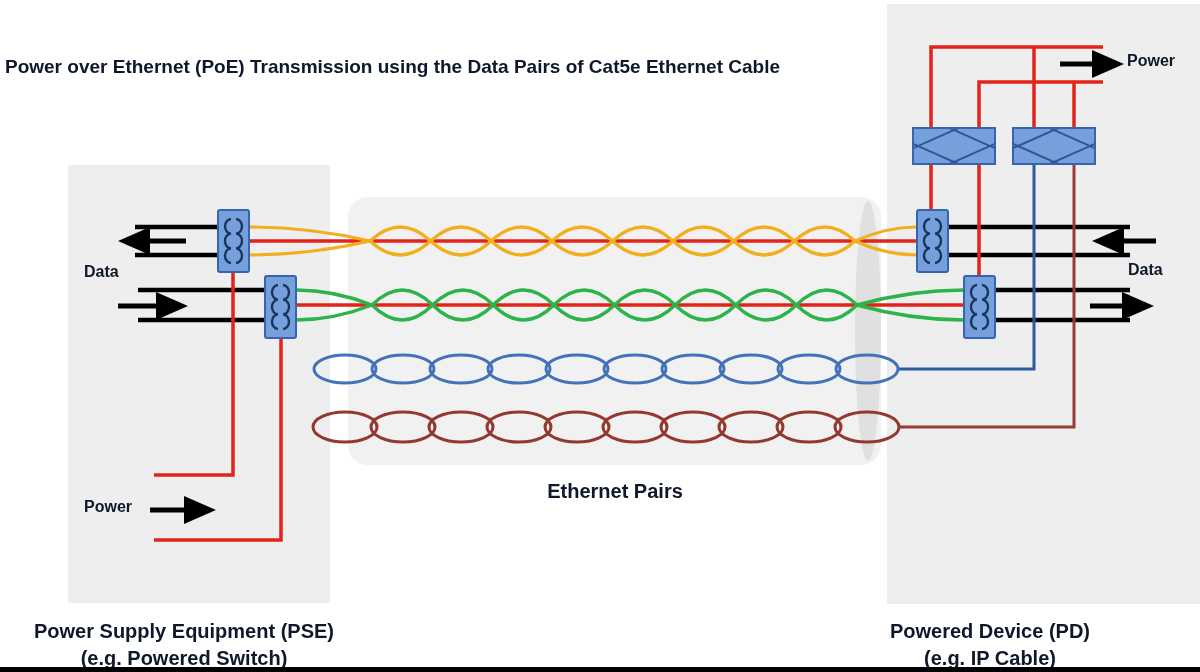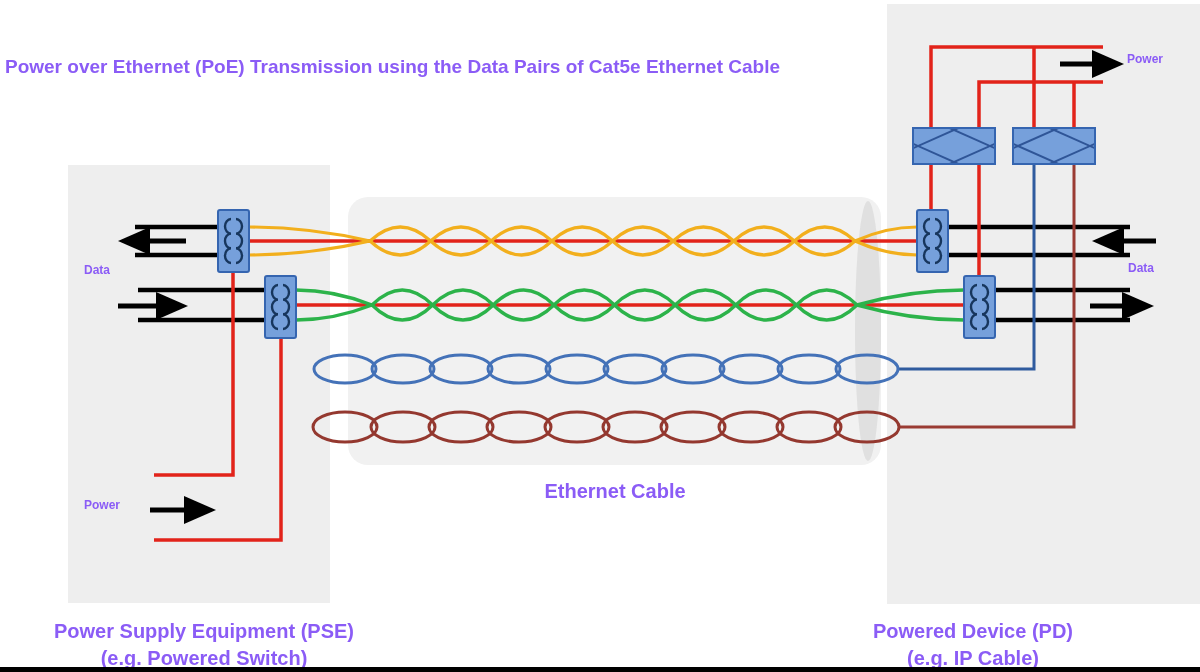--- a/index.html
+++ b/index.html
@@ -1,33 +1,33 @@
 <!DOCTYPE html>
 <html style="--power_line: #E2231A; --pair_orange: #F2AF1D; --pair_green: #2CB34A; --pair_blue: #4472B8; --pair_brown: #94382F; --spare_blue_return: #2F5B9E; --spare_brown_return: #9A3B33; --component_fill: #76A0DB; --component_stroke: #3565B0; --coil_stroke: #17365D; --diamond_stroke: #2F5597; --panel_gray: #EEEEEE; --cable_gray: #F1F1F1; --cable_cap_gray: #D9D9D9; --wire_black: #000000;"><head>
 <meta charset="utf-8">
 <style>
   html,body{margin:0;padding:0;background:#fff;}
   #stage{position:relative;width:1200px;height:672px;background:#fff;overflow:hidden;
-         font-family:"Liberation Sans",sans-serif;color:#8b5cf6;}
+         font-family:"Liberation Sans",sans-serif;color:#0f172a;}
   .panel{position:absolute;background:var(--panel_gray);}
   #panel-pse{left:68px;top:165px;width:262px;height:438px;}
   #panel-pd{left:887px;top:4px;width:313px;height:600px;}
   #cable-body{position:absolute;left:348px;top:197px;width:533px;height:268px;
               background:var(--cable_gray);border-radius:20px;}
   #svg-layer{position:absolute;left:0;top:0;width:1200px;height:672px;}
   .title{position:absolute;left:5px;top:56px;font-size:19px;font-weight:bold;white-space:nowrap;}
-  .lbl{position:absolute;font-size:12px;font-weight:bold;white-space:nowrap;}
+  .lbl{position:absolute;font-size:16px;font-weight:bold;white-space:nowrap;}
   #lbl-data-left{left:84px;top:263px;}
   #lbl-power-left{left:84px;top:498px;}
   #lbl-data-right{left:1128px;top:261px;}
   #lbl-power-right{left:1127px;top:52px;}
   .caption{position:absolute;font-size:20px;font-weight:bold;text-align:center;line-height:27px;}
   #cap-cable{left:460px;top:478px;width:310px;}
-  #cap-pse{left:44px;top:618px;width:320px;}
-  #cap-pd{left:823px;top:618px;width:300px;}
+  #cap-pse{left:24px;top:618px;width:320px;}
+  #cap-pd{left:840px;top:618px;width:300px;}
   #bottom-bar{position:absolute;left:0;bottom:0;width:1200px;height:5px;background:#000;}
   
   .blk{stroke:var(--wire_black);stroke-width:4.5;fill:none;}
   .ash{stroke:var(--wire_black);stroke-width:5;fill:none;}
   .ahd{fill:var(--wire_black);stroke:none;}
   .red{stroke:var(--power_line);stroke-width:3.5;fill:none;}
   .bluew{stroke:var(--spare_blue_return);stroke-width:3;fill:none;}
   .brownw{stroke:var(--spare_brown_return);stroke-width:3;fill:none;}
   .tbox{fill:var(--component_fill);stroke:var(--component_stroke);stroke-width:2;}
   .cfill{fill:var(--component_fill);stroke:none;}
@@ -188,21 +188,21 @@
   </svg>
 
   <div class="title">Power over Ethernet (PoE) Transmission using the Data Pairs of Cat5e Ethernet Cable</div>
 
   <div id="lbl-data-left" class="lbl">Data</div>
   <div id="lbl-power-left" class="lbl">Power</div>
   <div id="lbl-data-right" class="lbl">Data</div>
   <div id="lbl-power-right" class="lbl">Power</div>
 
   <div id="cap-cable" class="caption">
-    <div>Ethernet Cable</div>
+    <div>Ethernet Pairs</div>
   </div>
   <div id="cap-pse" class="caption">
     <div>Power Supply Equipment (PSE)</div>
     <div>(e.g. Powered Switch)</div>
   </div>
   <div id="cap-pd" class="caption">
     <div>Powered Device (PD)</div>
     <div>(e.g. IP Cable)</div>
   </div>
 

